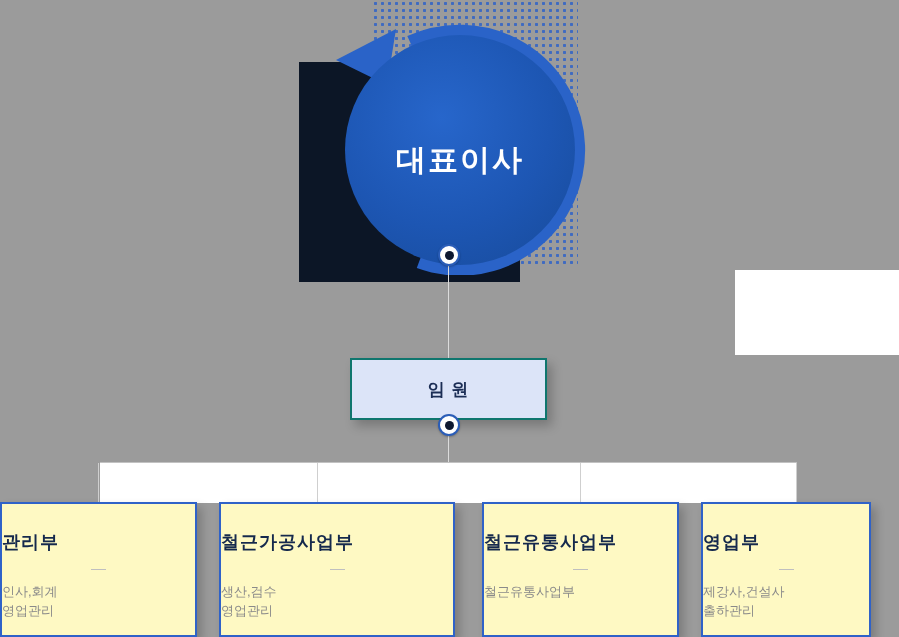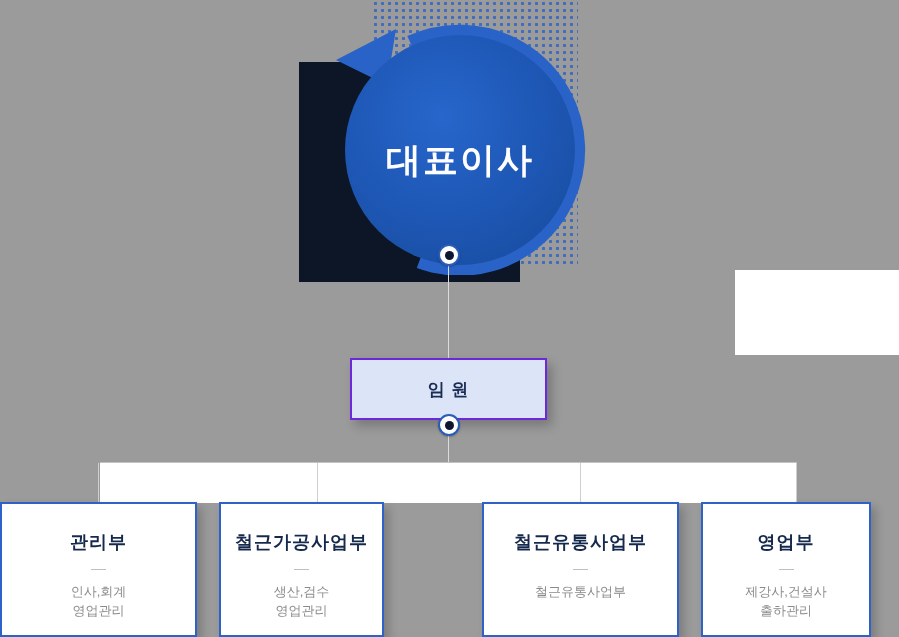--- a/index.html
+++ b/index.html
@@ -12,42 +12,42 @@
             background-size:7px 7px;opacity:.85;}
 
   
   .navy-square{position:absolute;left:299px;top:62px;width:221px;height:220px;background:#0c1626;}
 
   .swoosh{position:absolute;left:330px;top:15px;width:260px;height:260px;}
 
   .ceo-circle{position:absolute;left:345px;top:35px;width:230px;height:230px;border-radius:50%;
               background:radial-gradient(circle at 42% 36%, #2766cb 0%, #1d56b3 55%, #174a99 100%);
               display:flex;align-items:center;justify-content:center;}
-  .ceo-label{color:#ffffff;font-size:35px;font-weight:bold;letter-spacing:2px;margin-top:20px;}
+  .ceo-label{color:#ffffff;font-size:30px;font-weight:bold;letter-spacing:2px;margin-top:20px;}
 
   .white-rect{position:absolute;left:735px;top:270px;width:164px;height:85px;background:#ffffff;}
 
   .vline{position:absolute;width:1px;background:#dcdcdc;}
 
   .dot{position:absolute;width:22px;height:22px;border-radius:50%;background:#ffffff;
        border:2px solid #2a5db8;box-sizing:border-box;display:flex;align-items:center;
        justify-content:center;box-shadow:0 1px 2px rgba(0,0,0,.25);}
   .dot::after{content:"";width:9px;height:9px;border-radius:50%;background:#0d1830;}
 
   .exec-box{position:absolute;left:350px;top:358px;width:197px;height:62px;background:#dce4f8;
-            border:2px solid #6d28d9;box-sizing:border-box;display:flex;align-items:center;
+            border:2px solid #0f766e;box-sizing:border-box;display:flex;align-items:center;
             justify-content:center;box-shadow:5px 6px 10px rgba(0,0,0,.22);}
   .exec-label{color:#1b2d55;font-size:17px;font-weight:600;letter-spacing:1px;}
 
   .band{position:absolute;left:100px;top:462px;width:697px;height:41px;background:#ffffff;}
   .band-topline{position:absolute;left:0;top:0;width:100%;height:1px;background:#c2c2c2;}
   .drop{position:absolute;top:463px;width:1px;height:40px;background:#cfcfcf;}
 
-  .dept-box{position:absolute;top:502px;height:135px;background:#ffffff;border:2px solid #2f62c8;
-            box-sizing:border-box;text-align:center;box-shadow:5px 5px 9px rgba(0,0,0,.2);}
+  .dept-box{position:absolute;top:502px;height:135px;background:#fef9c3;border:2px solid #2f62c8;
+            box-sizing:border-box;box-shadow:5px 5px 9px rgba(0,0,0,.2);}
   .dept-title{margin-top:26px;font-size:18px;font-weight:bold;color:#15294d;letter-spacing:1px;}
   .dept-divider{width:15px;height:1px;background:#bfbfbf;margin:15px auto 13px;}
   .dept-desc{font-size:13px;color:#8a8a8a;line-height:1.45;white-space:pre-line;}
 </style>
 </head>
 <body>
 
 <div class="canvas">
 
   <div class="halftone"></div>
@@ -83,21 +83,21 @@
 
   <div class="dot" style="left:438px;top:414px;"></div>
 
   <div class="dept-box" style="left:0;width:197px;">
     <div class="dept-title">관리부</div>
     <div class="dept-divider"></div>
     <div class="dept-desc">인사,회계
 영업관리</div>
   </div>
 
-  <div class="dept-box" style="left:219px;width:165px;">
+  <div class="dept-box" style="left:219px;width:236px;">
     <div class="dept-title">철근가공사업부</div>
     <div class="dept-divider"></div>
     <div class="dept-desc">생산,검수
 영업관리</div>
   </div>
 
   <div class="dept-box" style="left:482px;width:197px;">
     <div class="dept-title">철근유통사업부</div>
     <div class="dept-divider"></div>
     <div class="dept-desc">철근유통사업부</div>

